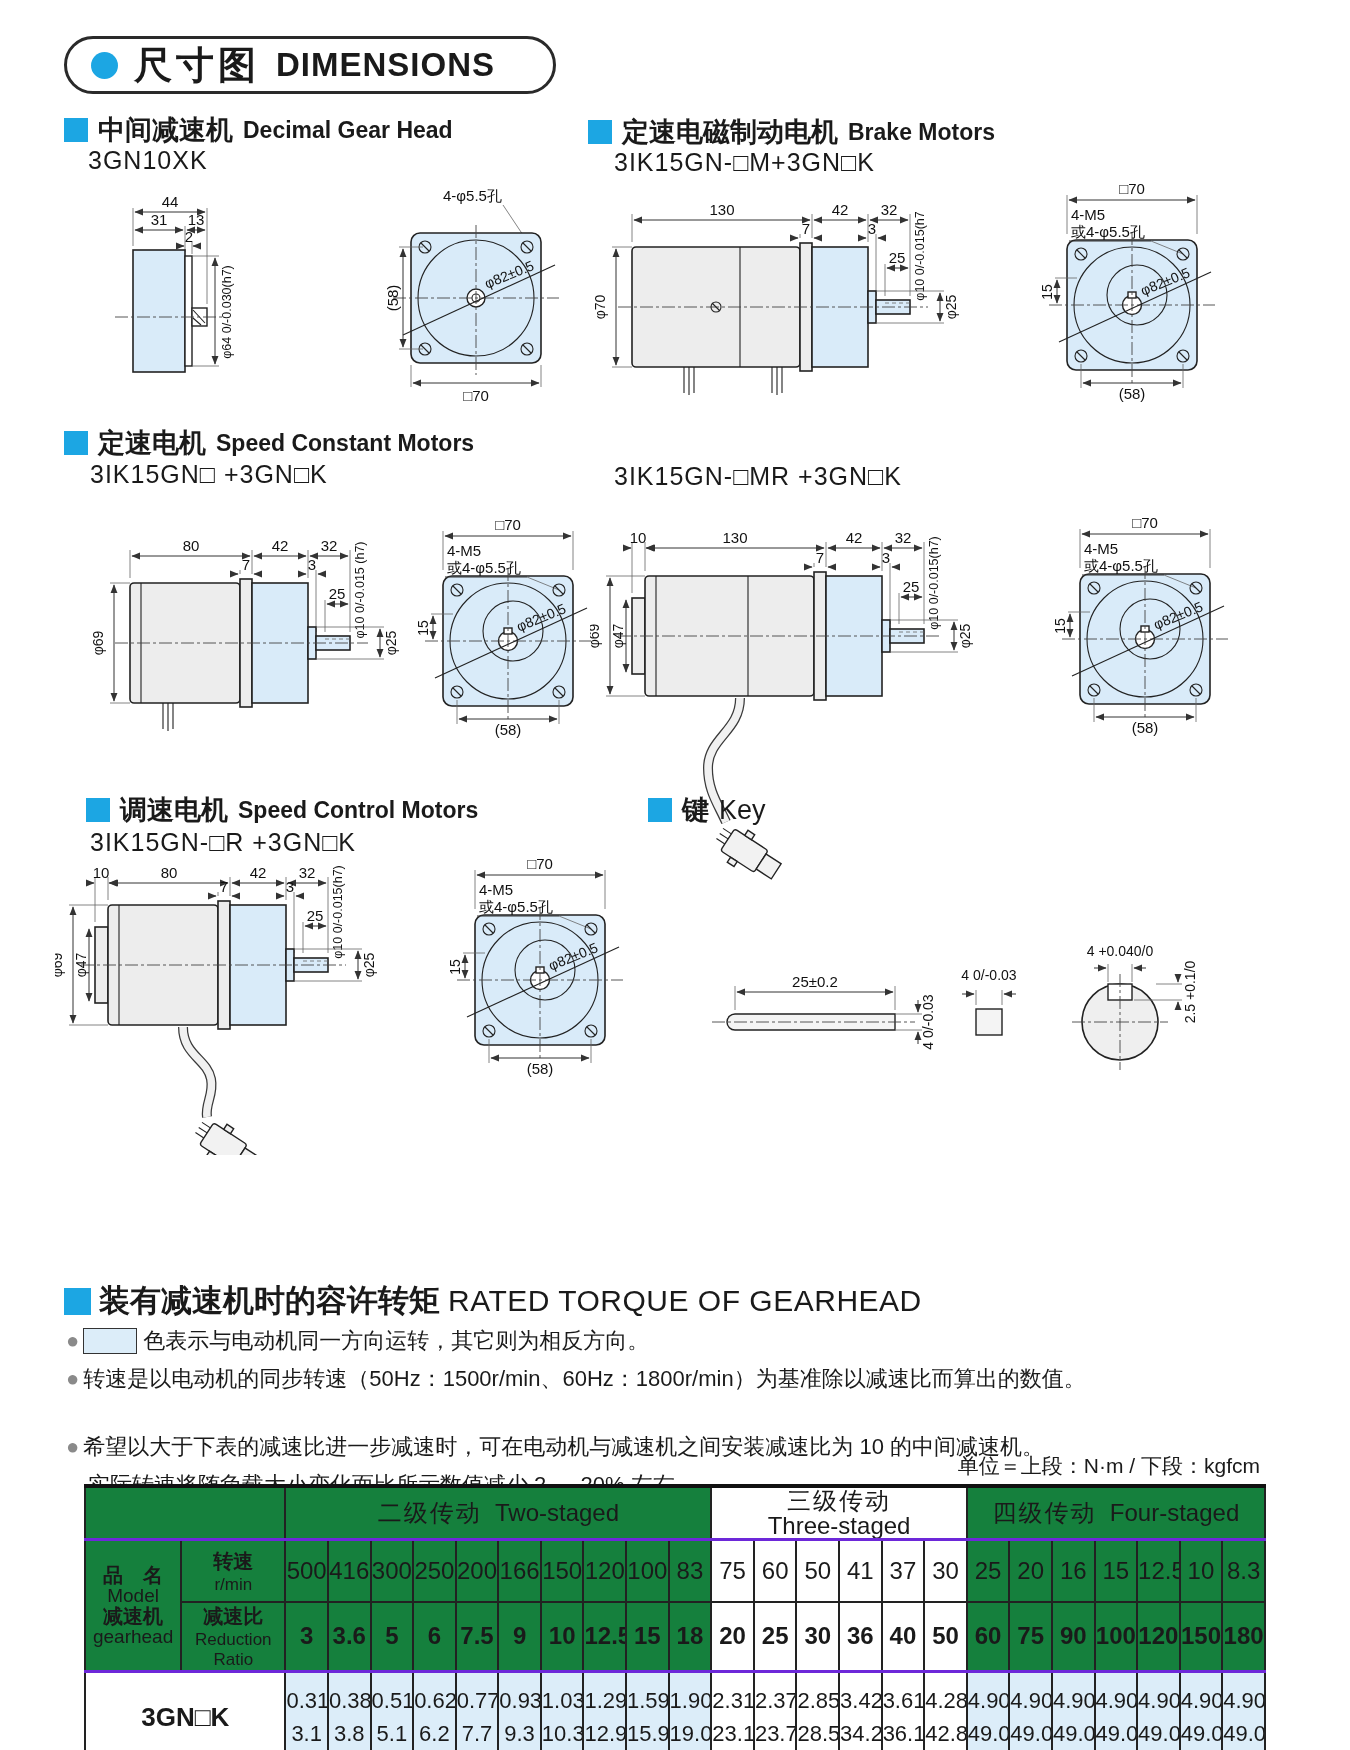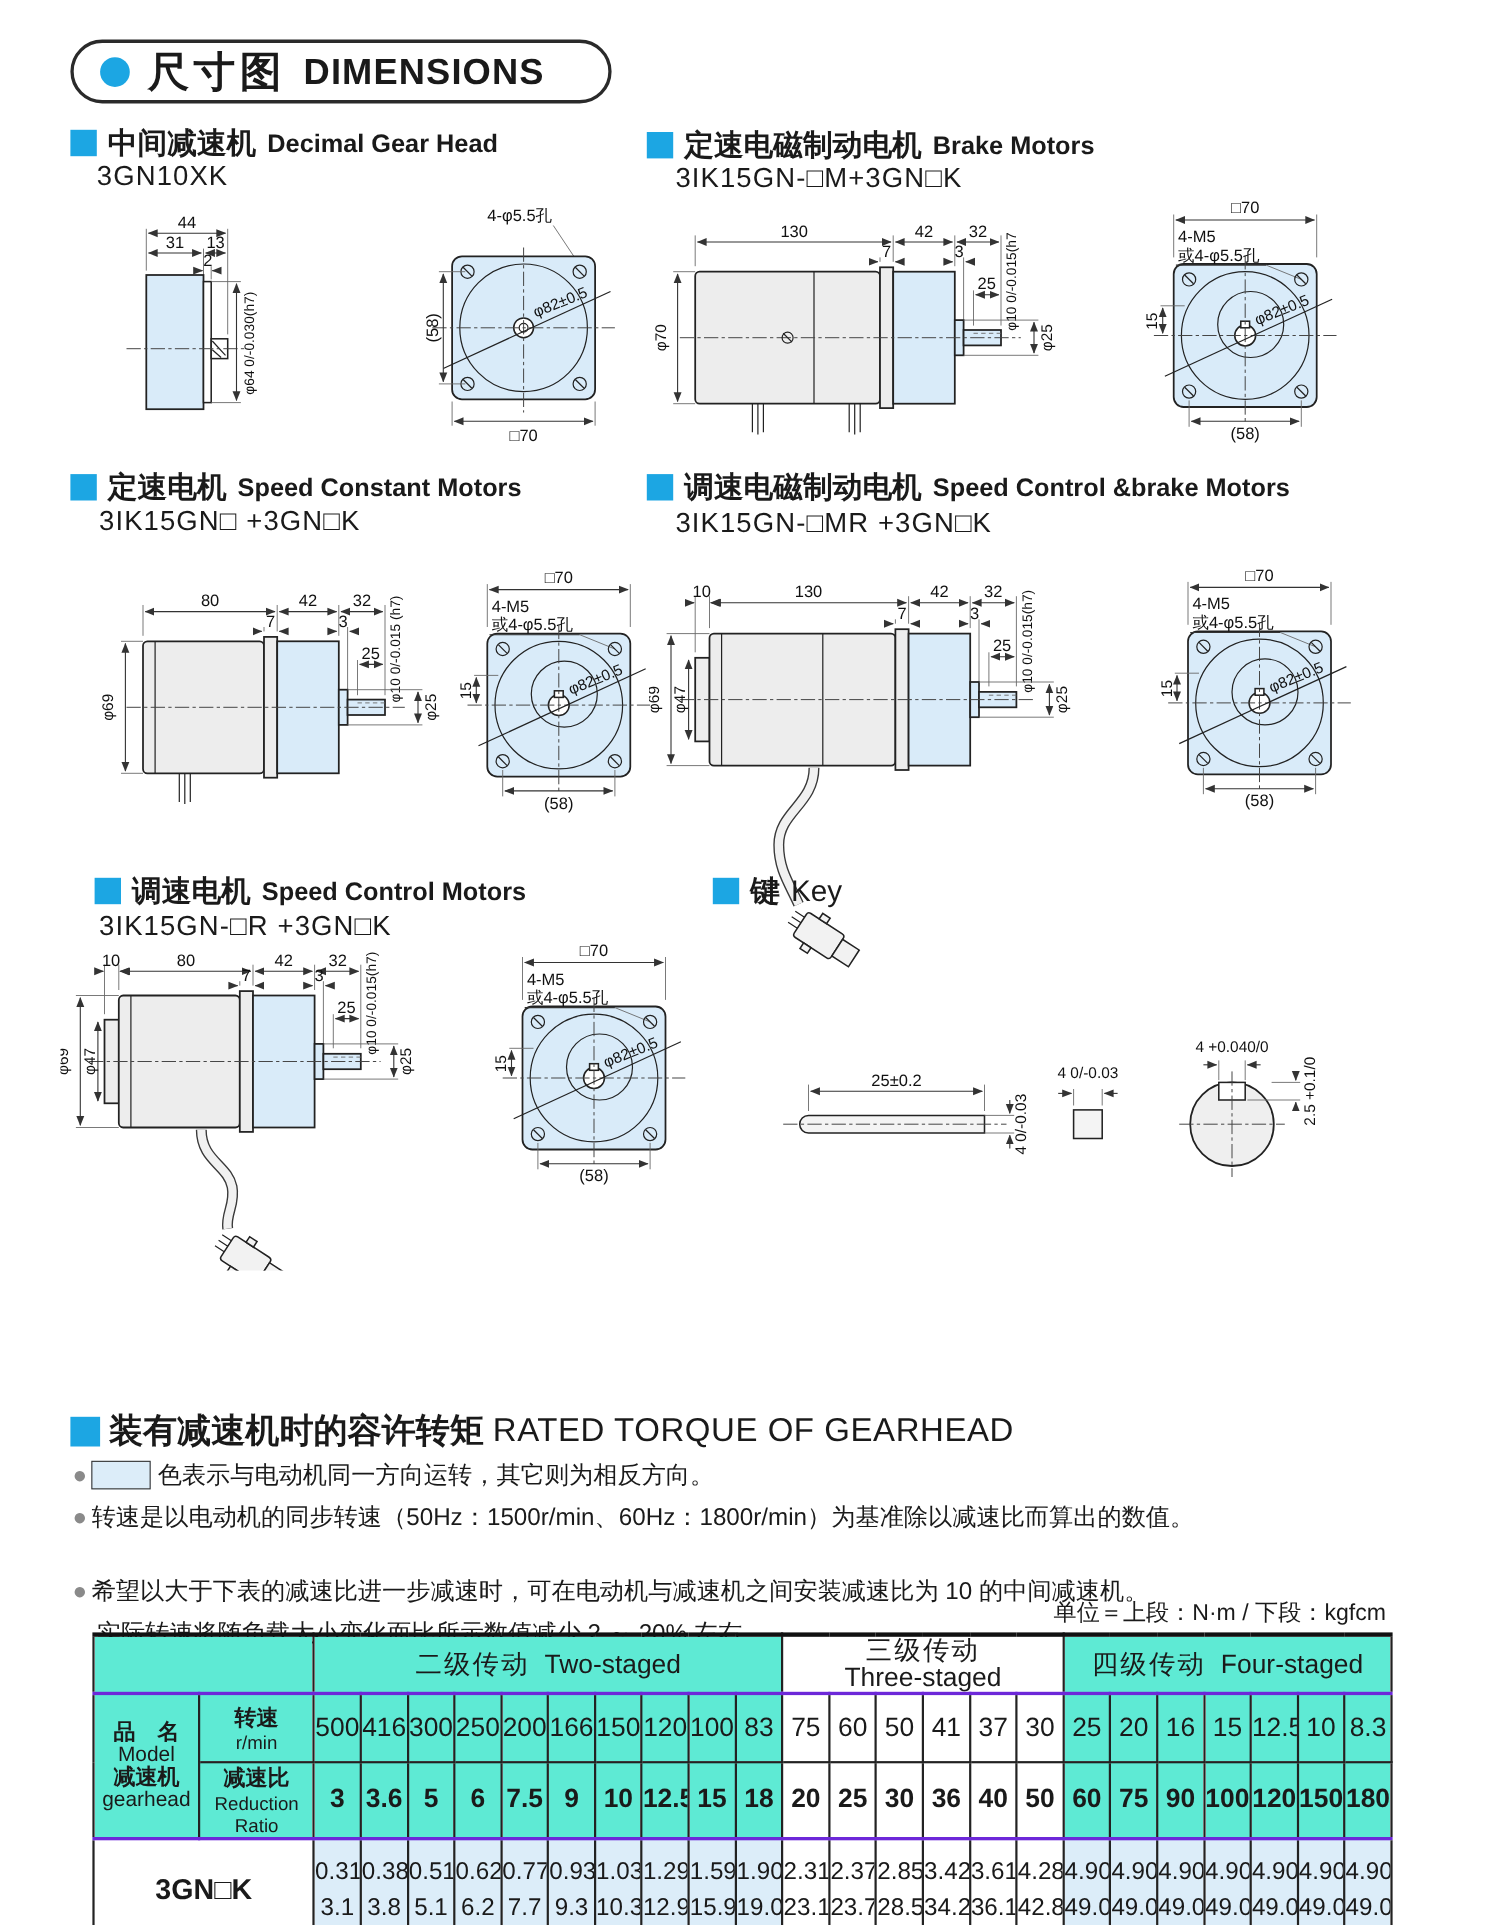--- a/index.html
+++ b/index.html
@@ -42,21 +42,21 @@
   .note{font-size:22px;line-height:1.0;display:flex;align-items:center;gap:4px;}
   .note .bullet{color:#8a8a8a;font-size:22px;}
   .swatch{display:inline-block;width:52px;height:24px;background:#DCEDF9;border:1.5px solid #333;
           vertical-align:middle;margin-right:2px;}
   .unit{font-size:21px;text-align:right;}
 
   
   table.tq{border-collapse:collapse;table-layout:fixed;width:1182px;font-family:"Liberation Sans","DejaVu Sans",sans-serif;}
   table.tq td,table.tq th{border:2px solid #222;text-align:center;vertical-align:middle;padding:0;overflow:hidden;}
   table.tq{border-top:4px solid #111;border-bottom:4px solid #111;}
-  .tone-blue{background:#5eead4;}
+  .tone-blue{background:#15803d;}
   .tone-white{background:#ffffff;}
   .d-blue{background:#DCEDF9;}
   .d-white{background:#ffffff;}
   .grp{font-size:24px;font-weight:normal;}
   .grp .cn{letter-spacing:2px;}
   .grp3 span{display:block;line-height:1.05;}
   .lblcell{font-size:20px;line-height:1.05;}
   .lblcell .cn{font-weight:bold;}
   .lblcell .en{font-weight:normal;font-size:19px;}
   .subcell .cn{font-weight:bold;font-size:20px;}
@@ -240,25 +240,20 @@
     <use href="#fvm" x="455" y="8"></use>
   </svg>
 
   <div class="abs sec-h" style="left:64px;top:425px;justify-content:flex-end;">
     <span class="sec-sq"></span>
     <span class="sec-cn">定速电机</span>
     <span class="sec-en">Speed Constant Motors</span>
   </div>
   <div class="abs sec-model" style="left:90px;top:460px;">3IK15GN□ +3GN□K</div>
 
-  <div class="abs sec-h" style="left:588px;top:425px;">
-    <span class="sec-sq"></span>
-    <span class="sec-cn">调速电磁制动电机</span>
-    <span class="sec-en">Speed Control &amp;brake Motors</span>
-  </div>
   <div class="abs sec-model" style="left:614px;top:462px;">3IK15GN-□MR +3GN□K</div>
 
   <svg class="abs" style="left:55px;top:488px;" width="545" height="295" viewBox="0 0 545 295">
     <line class="xl" x1="75" y1="90" x2="75" y2="62"></line>
       <line class="xl" x1="197" y1="86" x2="197" y2="62"></line>
     <line class="xl" x1="253" y1="90" x2="253" y2="62"></line>
       <line class="xl" x1="295" y1="144" x2="295" y2="62"></line>
     <line class="dl" x1="77" y1="68" x2="195" y2="68" marker-start="url(#ar)" marker-end="url(#ar)"></line>
     <text x="136" y="63" text-anchor="middle">80</text>
     <line class="dl" x1="199" y1="68" x2="251" y2="68" marker-start="url(#ar)" marker-end="url(#ar)"></line>

